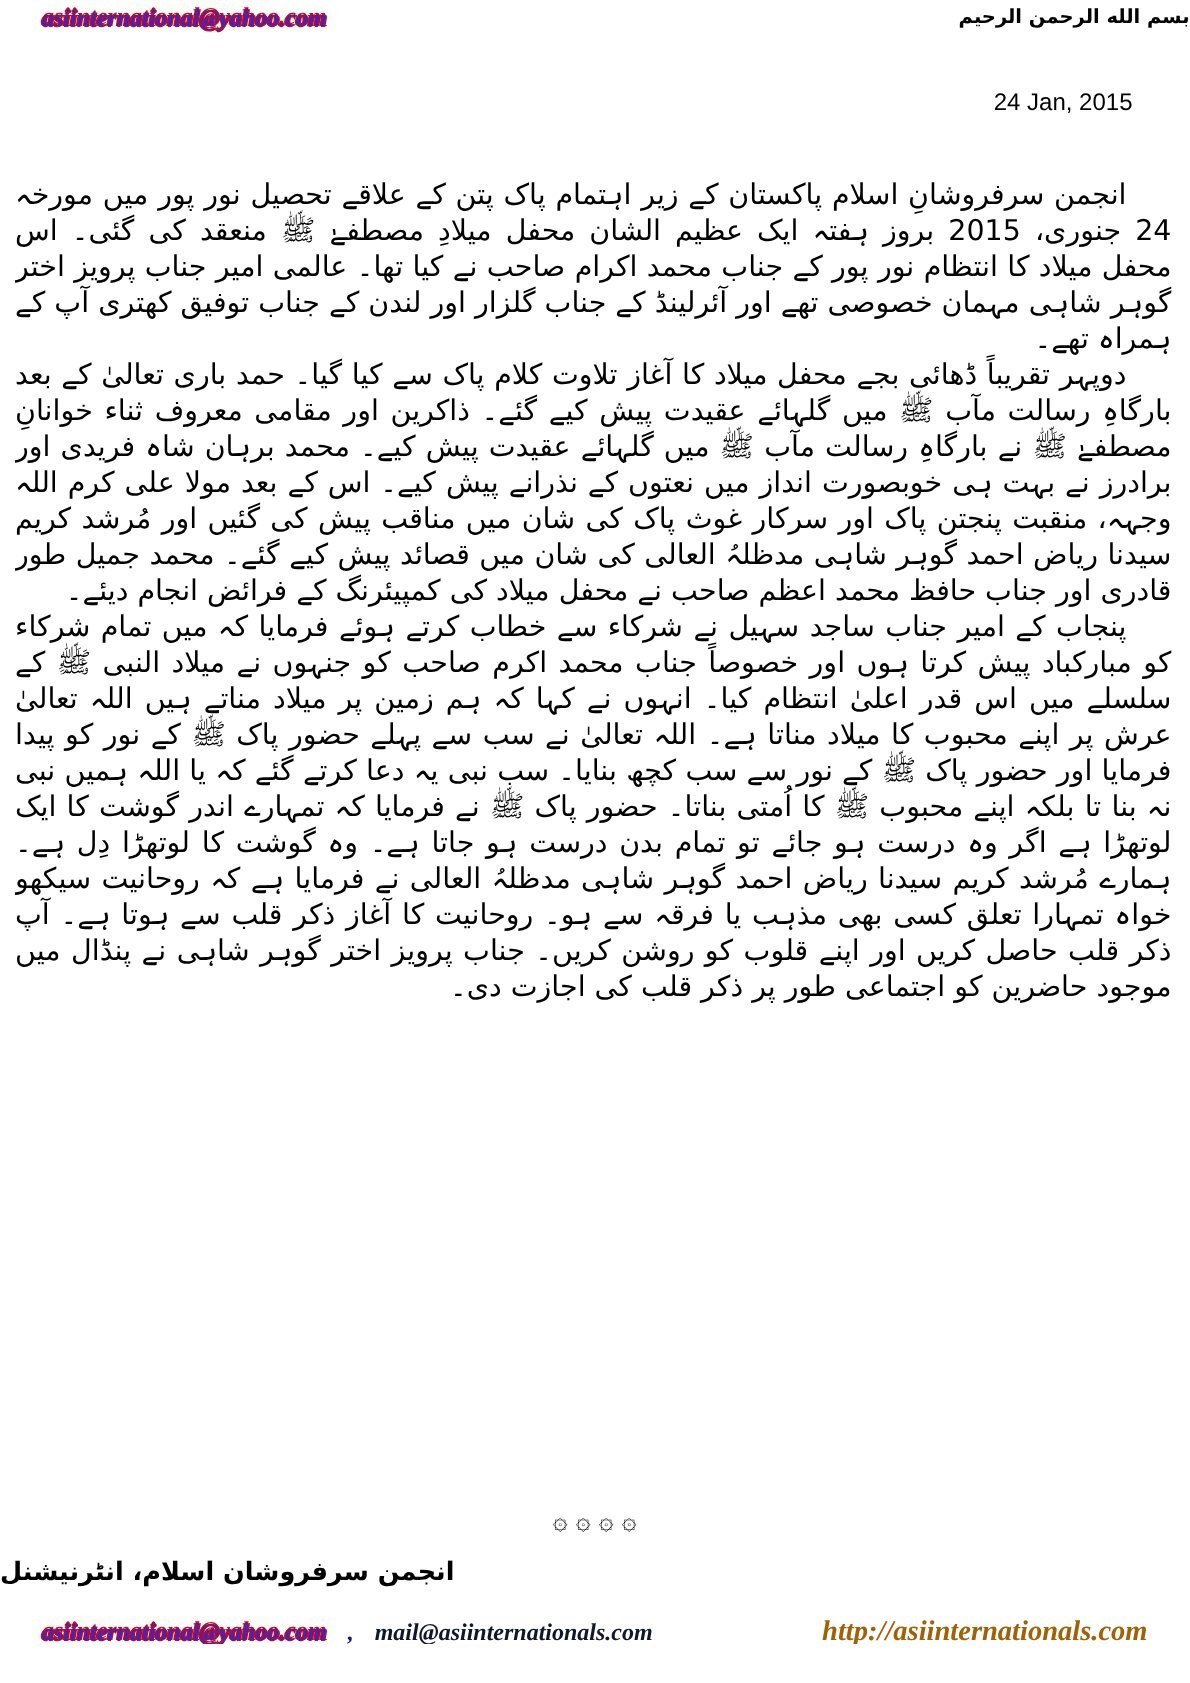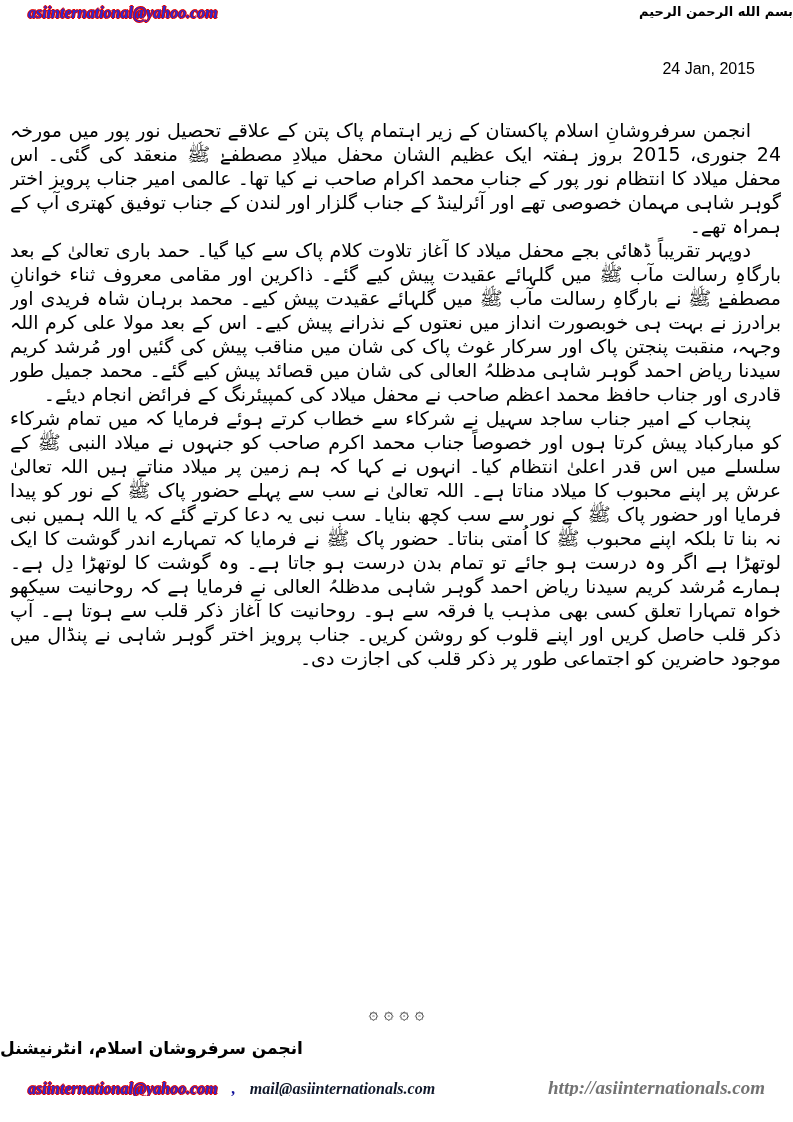--- a/index.html
+++ b/index.html
@@ -80,21 +80,21 @@
     color:#2b2bd5;
     text-shadow:1px 0 0 #e00000,-1px 0 0 #e00000,0 1px 0 #e00000,0 -1px 0 #e00000;
     cursor:pointer;
   }
   .link-sep{margin:0 14px;color:#10109a;font-weight:bold;}
   .email-blue{color:#0f172a;cursor:pointer;}
   .website{
     margin-right:0;margin-left:0;
     flex:1;
     text-align:right;
-    color:#737373;
+    color:#a16207;
     font-size:19px;
     cursor:pointer;
   }
 </style>
 </head>
 <body>
 
 <div class="page">
 
   <div class="email-top">asiinternational@yahoo.com</div>

